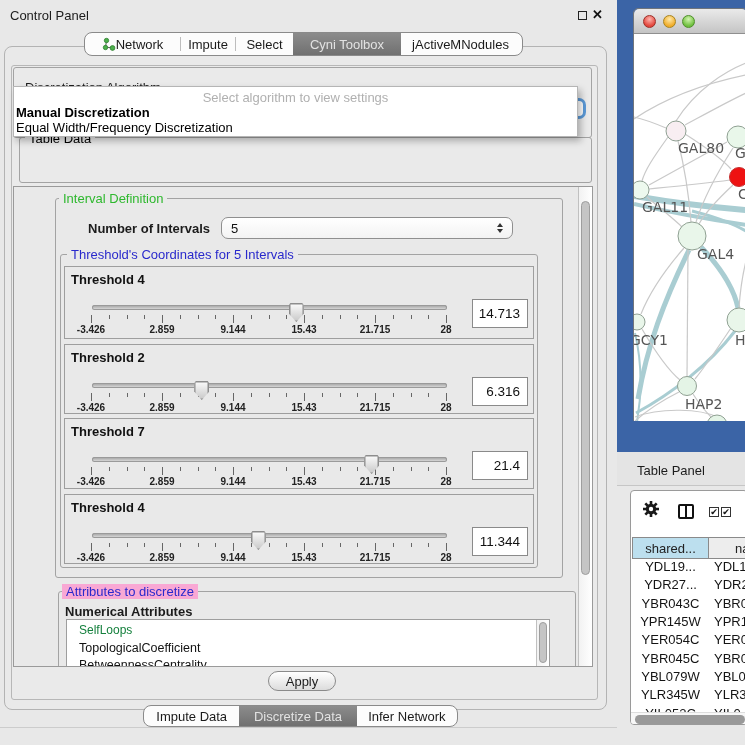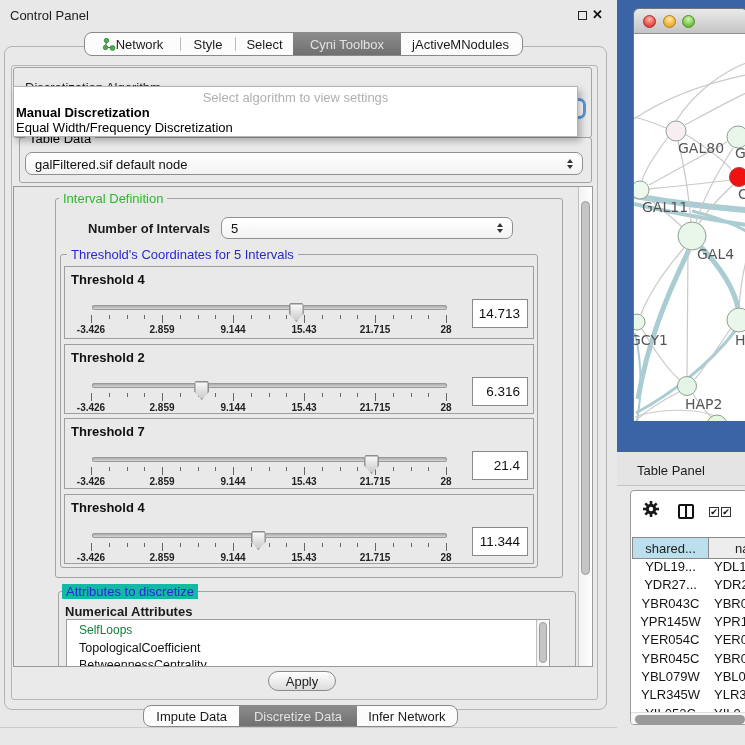--- a/index.html
+++ b/index.html
@@ -57,21 +57,21 @@
             <line x1="4.5" y1="4" x2="3.5" y2="10" stroke="#555" stroke-width="1"></line>
             <line x1="3.5" y1="10" x2="10.5" y2="11" stroke="#555" stroke-width="1"></line>
             <circle cx="4.5" cy="3.5" r="2.2" fill="#4cb04c" stroke="#2f7d2f" stroke-width="0.8"></circle>
             <circle cx="3.5" cy="10.5" r="2.2" fill="#4cb04c" stroke="#2f7d2f" stroke-width="0.8"></circle>
             <circle cx="10.5" cy="11" r="2.4" fill="#4cb04c" stroke="#2f7d2f" stroke-width="0.8"></circle>
           </svg>
           <span>Network</span>
         </div>
         <div class="sep"></div>
         <div class="tab" style="width: 54px;">
-          <span>Style</span>
+          <span>Impute</span>
         </div>
         <div class="sep"></div>
         <div class="tab" style="width: 57px;">
           <span>Select</span>
         </div>
         <div class="tab sel" style="width: 108px;">
           <span>Cyni Toolbox</span>
         </div>
         <div class="tab" style="width: 119px;">
           <span>jActiveMNodules</span>
@@ -79,27 +79,20 @@
       </div>
 
     <div class="abs group" style="left:13px;top:67px;width:579px;height:71px;"></div>
     <div class="abs" style="left:25px;top:78px;height:8px;overflow:hidden;">
       <span class="txt13">Discretization Algorithm</span>
     </div>
     <div class="abs" style="left:554px;top:98px;width:32px;height:21px;border:3px solid #5c9ad8;border-radius:7px;background:#fff;"></div>
 
     <div class="abs group" style="left:19px;top:137px;width:573px;height:46px;"></div>
     <span class="glabel" style="left:25px;top:131px;background:#eaeaea;">Table Data</span>
-    <div class="combo" style="left:25px;top:152px;width:558px;height:23px;">
-      <span class="val">galFiltered.sif default node</span>
-      <span class="stepper">
-          <span class="tri-up"></span>
-          <span class="tri-down"></span>
-        </span>
-    </div>
 
     <div class="abs" id="panelB" style="left:13px;top:186px;width:580px;height:481px;border:1px solid #9a9a9a;background:#e9e9e9;overflow:hidden;">
       <div class="abs group" style="left:41px;top:11px;width:508px;height:380px;"></div>
       <span class="glabel" style="left:45px;top:4px;background:#e9e9e9;color:#2eb82e;">Interval Definition</span>
 
       <span class="abs txt13 bold" style="left:74px;top:34px;">Number of Intervals</span>
       <div class="combo" style="left:207px;top:30px;width:292px;height:22px;">
         <span class="val">5</span>
         <span class="stepper">
             <span class="tri-up"></span>
@@ -239,21 +232,21 @@
             <div class="ticklabel" style="left: 168px; top: 57px;">9.144</div>
             <div class="ticklabel" style="left: 239px; top: 57px;">15.43</div>
             <div class="ticklabel" style="left: 310px; top: 57px;">21.715</div>
             <div class="ticklabel" style="left: 381px; top: 57px;">28</div>
             <div class="thumb" style="left: 185.878px; top: 36px;"></div>
             <div class="valuebox" style="left: 407px; top: 32px;">11.344</div>
           </div>
         </div>
 
       <div class="abs group" style="left:44px;top:404px;width:518px;height:85px;"></div>
-      <span class="glabel" style="left:48px;top:397px;background:#14b8a6;color:#2929cc;">Attributes to discretize</span>
+      <span class="glabel" style="left:48px;top:397px;background:#f9a8d4;color:#2929cc;">Attributes to discretize</span>
       <span class="abs txt13 bold" style="left:51px;top:417px;">Numerical Attributes</span>
       <div class="abs" style="left:52px;top:432px;width:484px;height:48px;background:#fff;border:1px solid #9e9e9e;overflow:hidden;">
         <div id="attr-items" style="padding:2px 0 0 12px;">
             <div style="font-size: 12px; color: #15803d; line-height: 17.5px;">SelfLoops</div>
             <div style="font-size: 12.5px; color: rgb(17, 17, 17); line-height: 17.5px;">TopologicalCoefficient</div>
             <div style="font-size: 12.5px; color: rgb(17, 17, 17); line-height: 17.5px;">BetweennessCentrality</div>
           </div>
         <div class="vtrack" style="right:0;top:0;width:13px;height:48px;">
           <div class="vthumb" style="left:2px;top:2px;width:8px;height:41px;"></div>
         </div>

